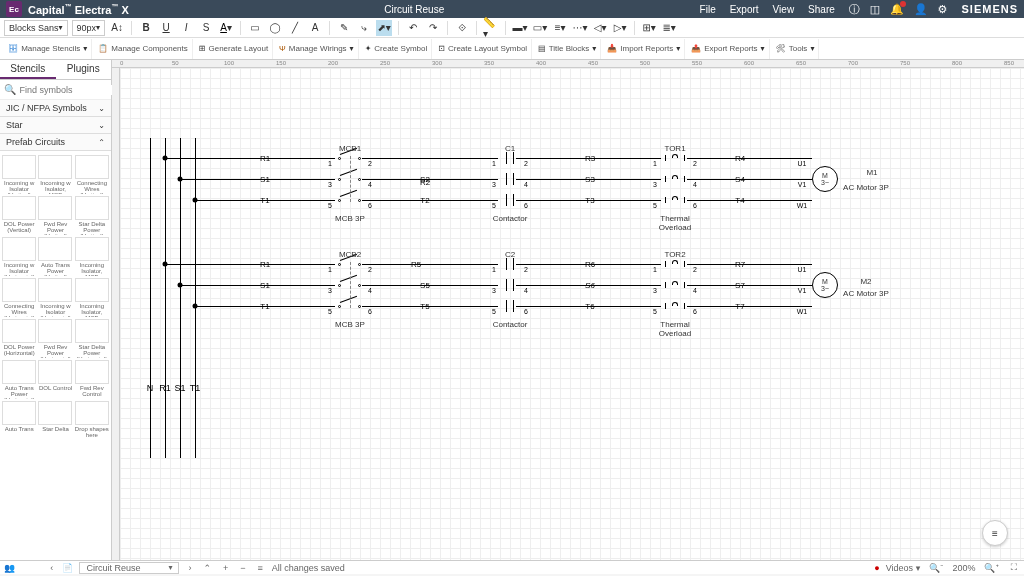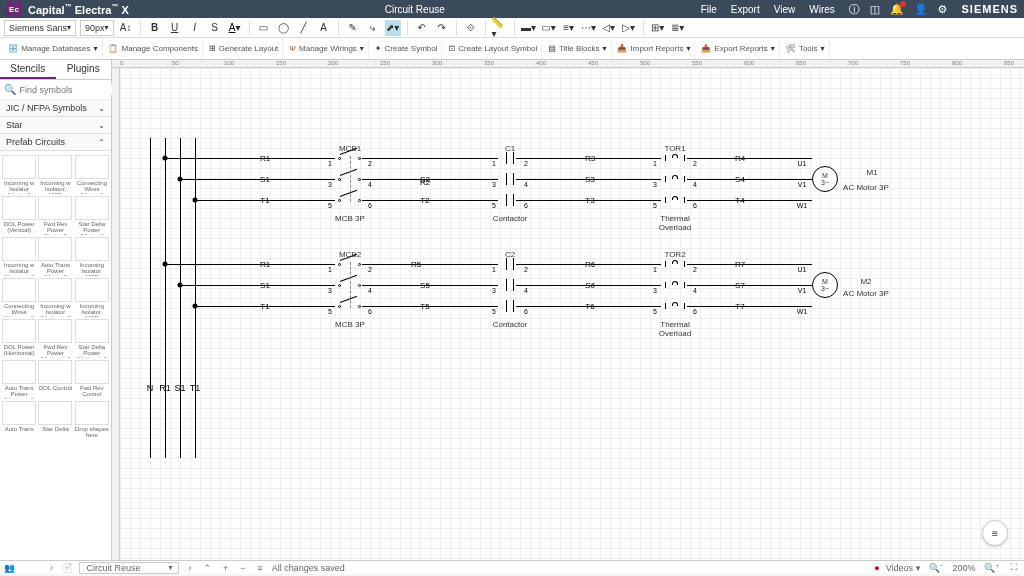--- a/index.html
+++ b/index.html
@@ -80,35 +80,35 @@
 <div class="titlebar">
   <div class="logo">Ec</div>
   <span class="title">
     <span>Capital</span><sup>™</sup><span> Electra</span><sup>™</sup><span> X</span>
   </span>
   <span class="doc">Circuit Reuse</span>
   <div class="menu">
     <span>File</span>
     <span>Export</span>
     <span>View</span>
-    <span>Wires</span>
+    <span>Share</span>
   </div>
   <div class="icons">
     <span>ⓘ</span>
     <span>◫</span>
     <span class="notif-badge">🔔</span>
     <span>👤</span>
     <span>⚙</span>
   </div>
   <span class="brand">SIEMENS</span>
 </div>
 
 <div class="formatbar">
   <div class="sel">
-      <span>Siemens Sans</span> 
+      <span>Blocks Sans</span> 
       <span class="chev">▾</span>
     </div>
   <div class="sel">
       <span>90px</span> 
       <span class="chev">▾</span>
     </div>
   <div class="btn">A↕</div>
   <div class="sep"></div>
   <div class="btn">
       <b>B</b>
@@ -146,21 +146,21 @@
   <div class="btn">▷▾</div>
   <div class="sep"></div>
   <div class="btn">⊞▾</div>
   <div class="btn">≣▾</div>
 </div>
 
 <div class="ribbon">
   <div class="rbtn">
       <span style="color:#06c">🗄</span>
       <span class="lbl">Manage
-Databases</span>
+Stencils</span>
       <span class="chev">▾</span>
     </div>
   <div class="rbtn">
       <span style="color:#06c">📋</span>
       <span class="lbl">Manage
 Components</span>
     </div>
   <div class="rbtn">
       <span>⊞</span>
       <span class="lbl">Generate

